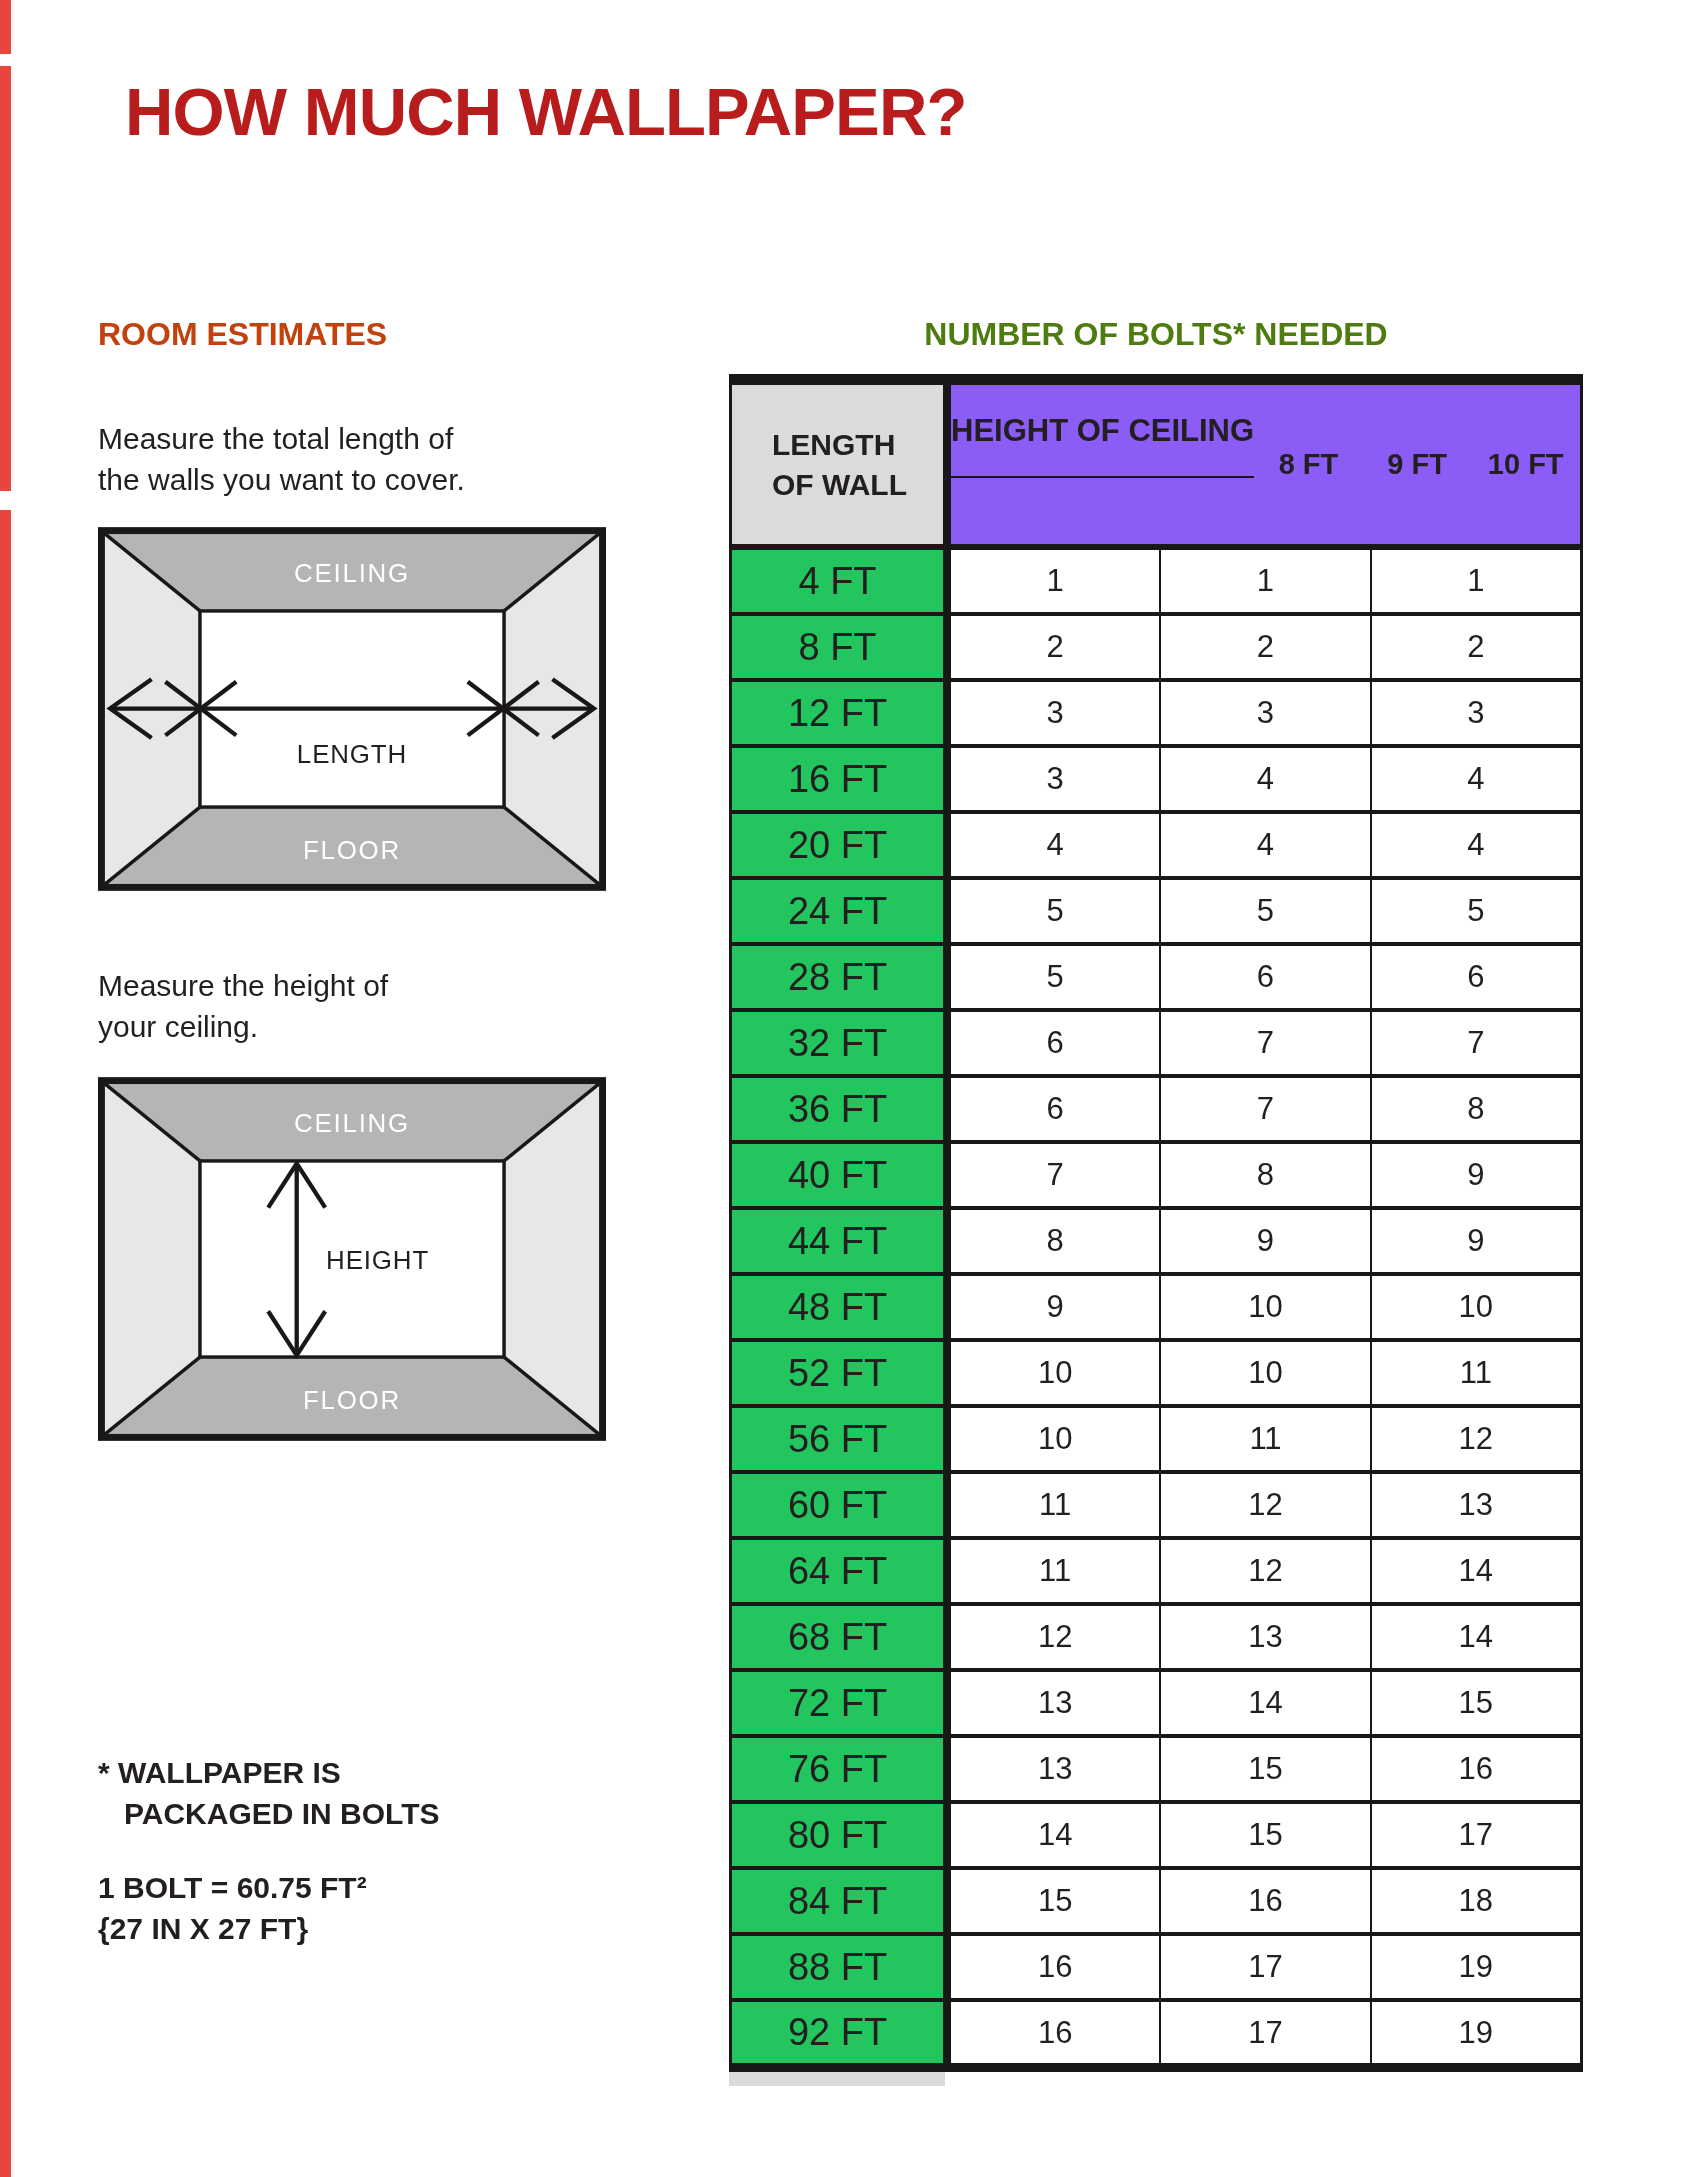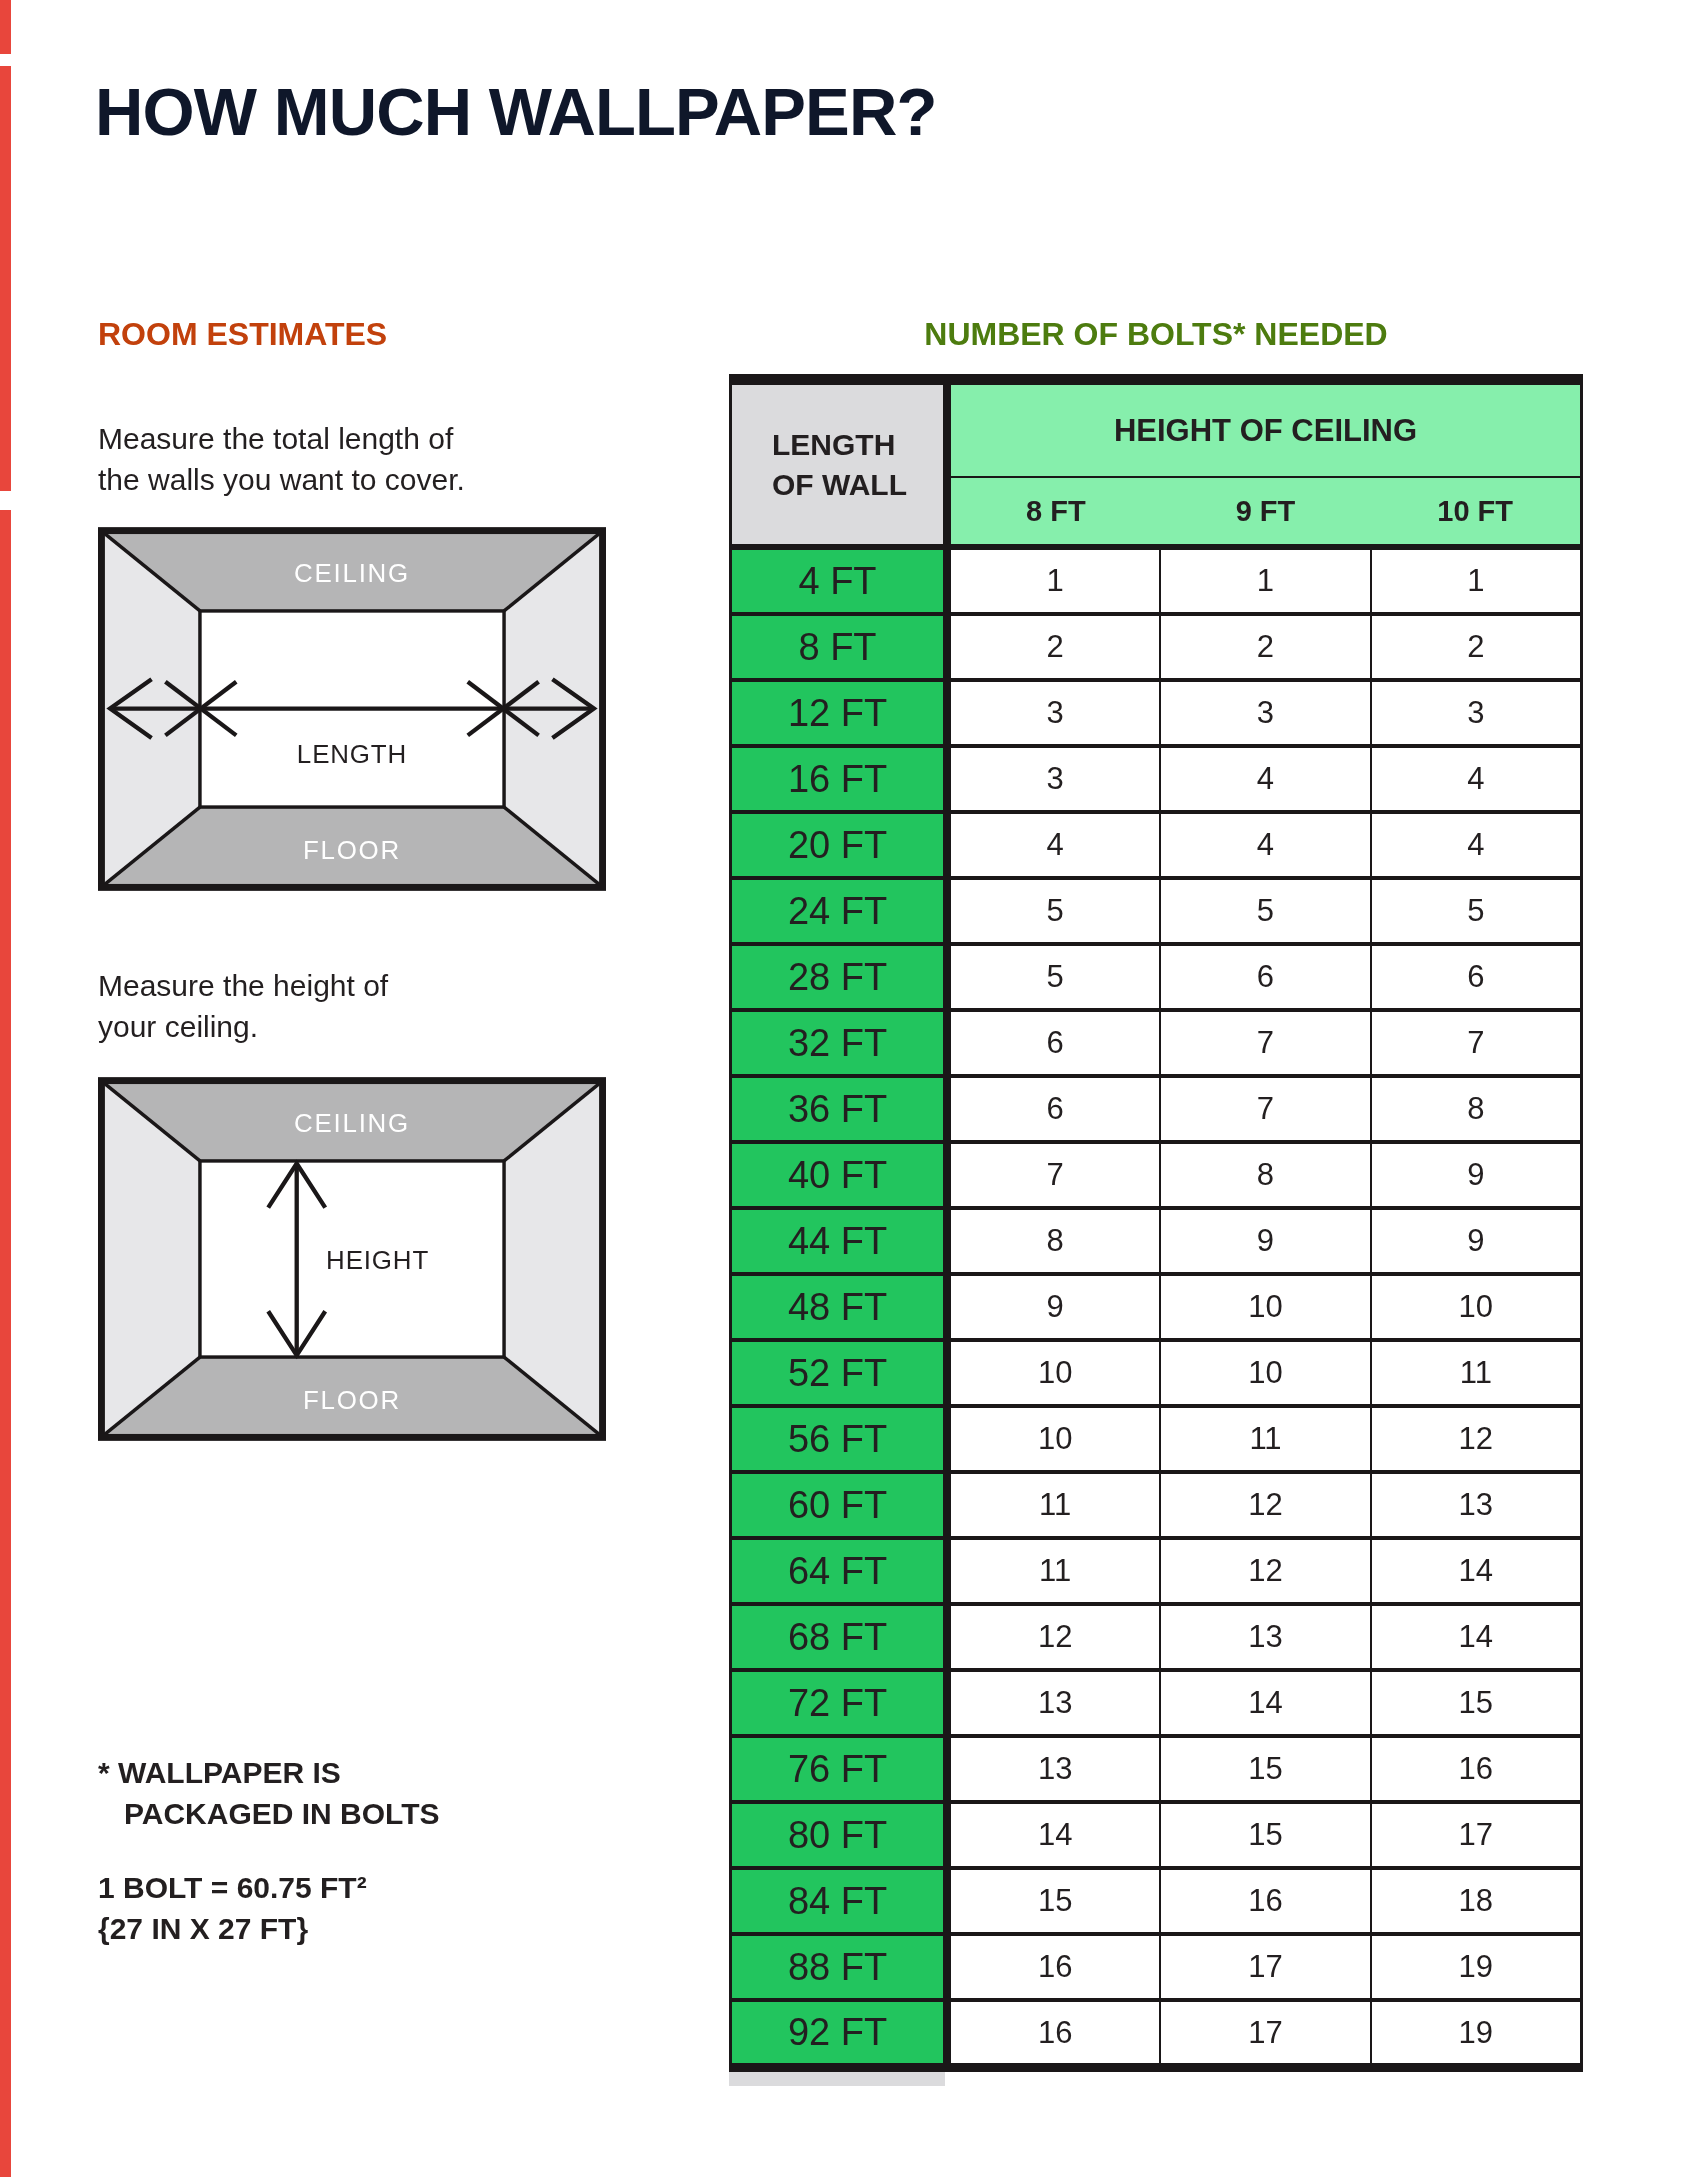--- a/index.html
+++ b/index.html
@@ -29,21 +29,21 @@
   
   .bolt-table { position:absolute; left:729px; top:374px; width:854px; }
   .t-topbar { height:11.2px; background:#1A1718; }
   .t-frame { box-sizing:border-box; width:854px; border-left:3.5px solid #1A1718; border-right:3.5px solid #1A1718; }
   .t-head { display:flex; height:159px; }
   .t-lenwall {
     box-sizing:content-box; width:171px; padding-left:40px; border-right:8.6px solid #1A1718;
     background:#DBDBDD; display:flex; flex-direction:column; justify-content:center;
     font-weight:bold; font-size:30px; line-height:40px;
   }
-  .t-headright { flex:1; display:flex; flex-direction:column; background:#86efac; }
+  .t-headright { flex:1; display:flex; flex-direction:row; background:#8b5cf6; }
   .t-hoc { height:93px; box-sizing:border-box; border-bottom:2.6px solid #1A1718;
     display:flex; align-items:center; justify-content:center; font-weight:bold; font-size:31px; }
   .t-subs { flex:1; display:flex; }
   .t-sub { flex:1; display:flex; align-items:center; justify-content:center; font-weight:bold; font-size:29px; }
   .t-thick { height:6px; background:#1A1718; }
   .t-row { display:flex; height:66px; box-sizing:border-box; border-bottom:4.3px solid #1A1718; }
   .t-row:last-child { border-bottom:none; height:61px;justify-content:flex-end; }
   .t-rowlabel {
     box-sizing:content-box; width:211px; flex:0 0 211px; border-right:8.6px solid #1A1718;
     background:#22c55e; display:flex; align-items:center; justify-content:center;
@@ -59,21 +59,21 @@
 </style>
 </head>
 <body>
 
 <div class="page">
 
   <div class="red-seg" style="top: 0px; height: 54px; background: rgb(232, 70, 60);"></div>
   <div class="red-seg" style="top: 66px; height: 425px; background: rgb(232, 70, 60);"></div>
   <div class="red-seg" style="top: 510px; height: 1667px; background: rgb(232, 70, 60);"></div>
 
-  <div class="title accent" style="color: #0f172a;">HOW MUCH WALLPAPER?</div>
+  <div class="title accent" style="color: #b91c1c; margin-left: 30px;">HOW MUCH WALLPAPER?</div>
 
   <div class="sec-head room accent" style="color: #c2410c;">ROOM ESTIMATES</div>
   <div class="sec-head table accent" style="color: #4d7c0f;">NUMBER OF BOLTS* NEEDED</div>
 
   <div class="para" style="top:391px;">
     <div>Measure the total length of</div>
     <div>the walls you want to cover.</div>
   </div>
 
   <svg class="diagram" style="top:527px;" width="508" height="364" viewBox="0 0 588 421">

